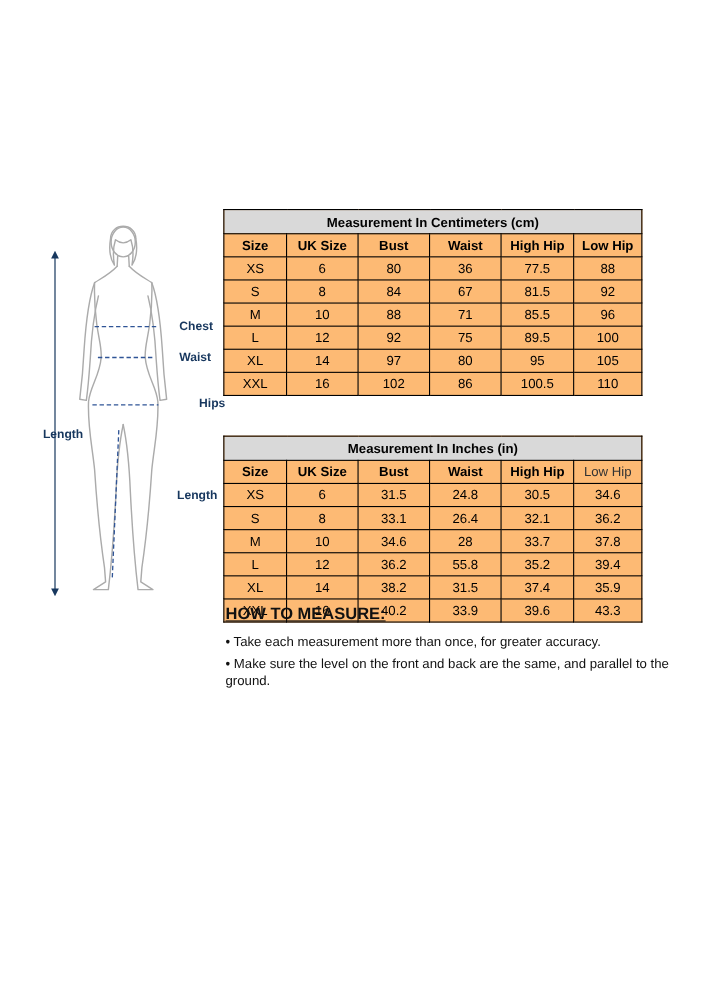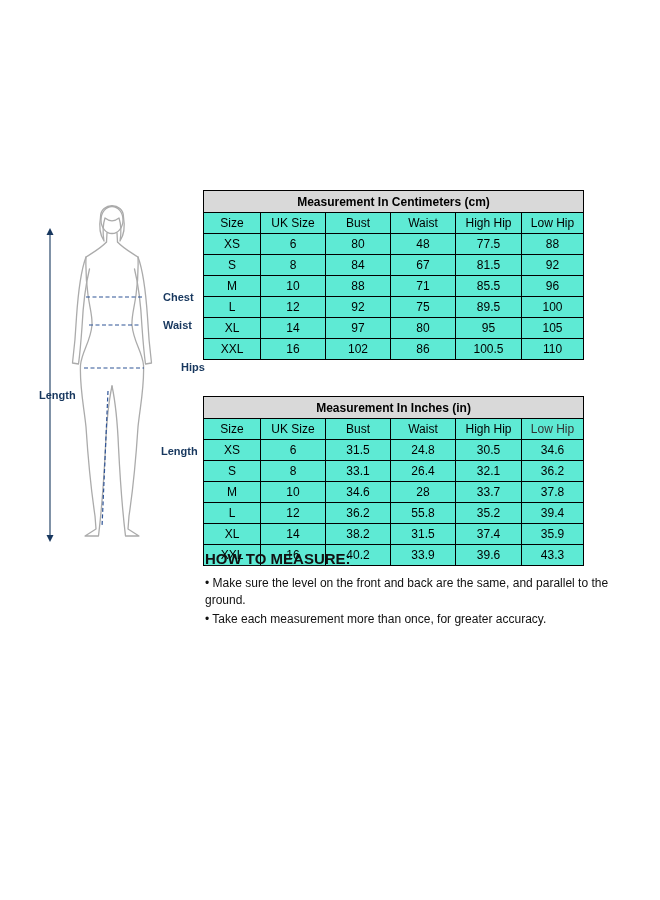--- a/index.html
+++ b/index.html
@@ -11,29 +11,29 @@
   .fig{position:absolute;left:40px;top:195px;width:160px;height:350px;}
   .fig-label{position:absolute;color:#17375e;font-size:11px;font-weight:bold;white-space:nowrap;}
   #label-chest{left:163px;top:291px;}
   #label-waist{left:163px;top:319px;}
   #label-hips{left:181px;top:361px;}
   #label-length{left:18px;top:389px;padding-left:21px;}
   #label-inseam{left:161px;top:445px;}
   
   table.size-table{
     position:absolute;left:203px;width:380px;border-collapse:collapse;
-    table-layout:fixed;font-size:12px;color:#000;background:#5eead4;
+    table-layout:fixed;font-size:12px;color:#000;background:#fdba74;
   }
   #table-cm{top:190px;}
   #table-in{top:396px;}
   .size-table th,.size-table td{
     border:1px solid #000;text-align:center;vertical-align:middle;
     padding:1px 2px;height:18px;font-weight:normal;overflow:hidden;white-space:nowrap;
   }
-  .size-table thead tr.col-hdr th{font-weight:normal;}
+  .size-table thead tr.col-hdr th{font-weight:bold;}
   .size-table th.tbl-title{
     background:#d9d9d9;font-weight:bold;font-size:12px;height:19px;
   }
   #table-in thead tr.col-hdr th:last-child{font-weight:normal;color:#333;}
   
   .howto{position:absolute;left:205px;top:550px;width:445px;font-size:12px;color:#111;}
   .howto-heading{font-size:15px;font-weight:bold;text-decoration:underline;margin:0 0 8px 0;}
   .howto-intro{margin:0 0 24px 0;line-height:1.3;}
   .tip{margin:0 0 3px 0;line-height:1.38;}
 </style>
@@ -100,21 +100,21 @@
           <th>Waist</th>
           <th>High Hip</th>
           <th>Low Hip</th>
         </tr>
       </thead>
       <tbody>
         <tr>
           <td>XS</td>
           <td>6</td>
           <td>80</td>
-          <td>48</td>
+          <td>36</td>
           <td>77.5</td>
           <td>88</td>
         </tr>
         <tr>
           <td>S</td>
           <td>8</td>
           <td>84</td>
           <td>67</td>
           <td>81.5</td>
           <td>92</td>
@@ -224,18 +224,18 @@
           <td>33.9</td>
           <td>39.6</td>
           <td>43.3</td>
         </tr>
       </tbody>
     </table>
 
   <div class="howto">
     <div class="howto-heading">HOW TO MEASURE:</div>
     <div>
+        <div class="tip">• Take each measurement more than once, for greater accuracy.</div>
         <div class="tip">• Make sure the level on the front and back are the same, and parallel to the ground.</div>
-        <div class="tip">• Take each measurement more than once, for greater accuracy.</div>
       </div>
   </div>
 
 </div>
 
 </body></html>

